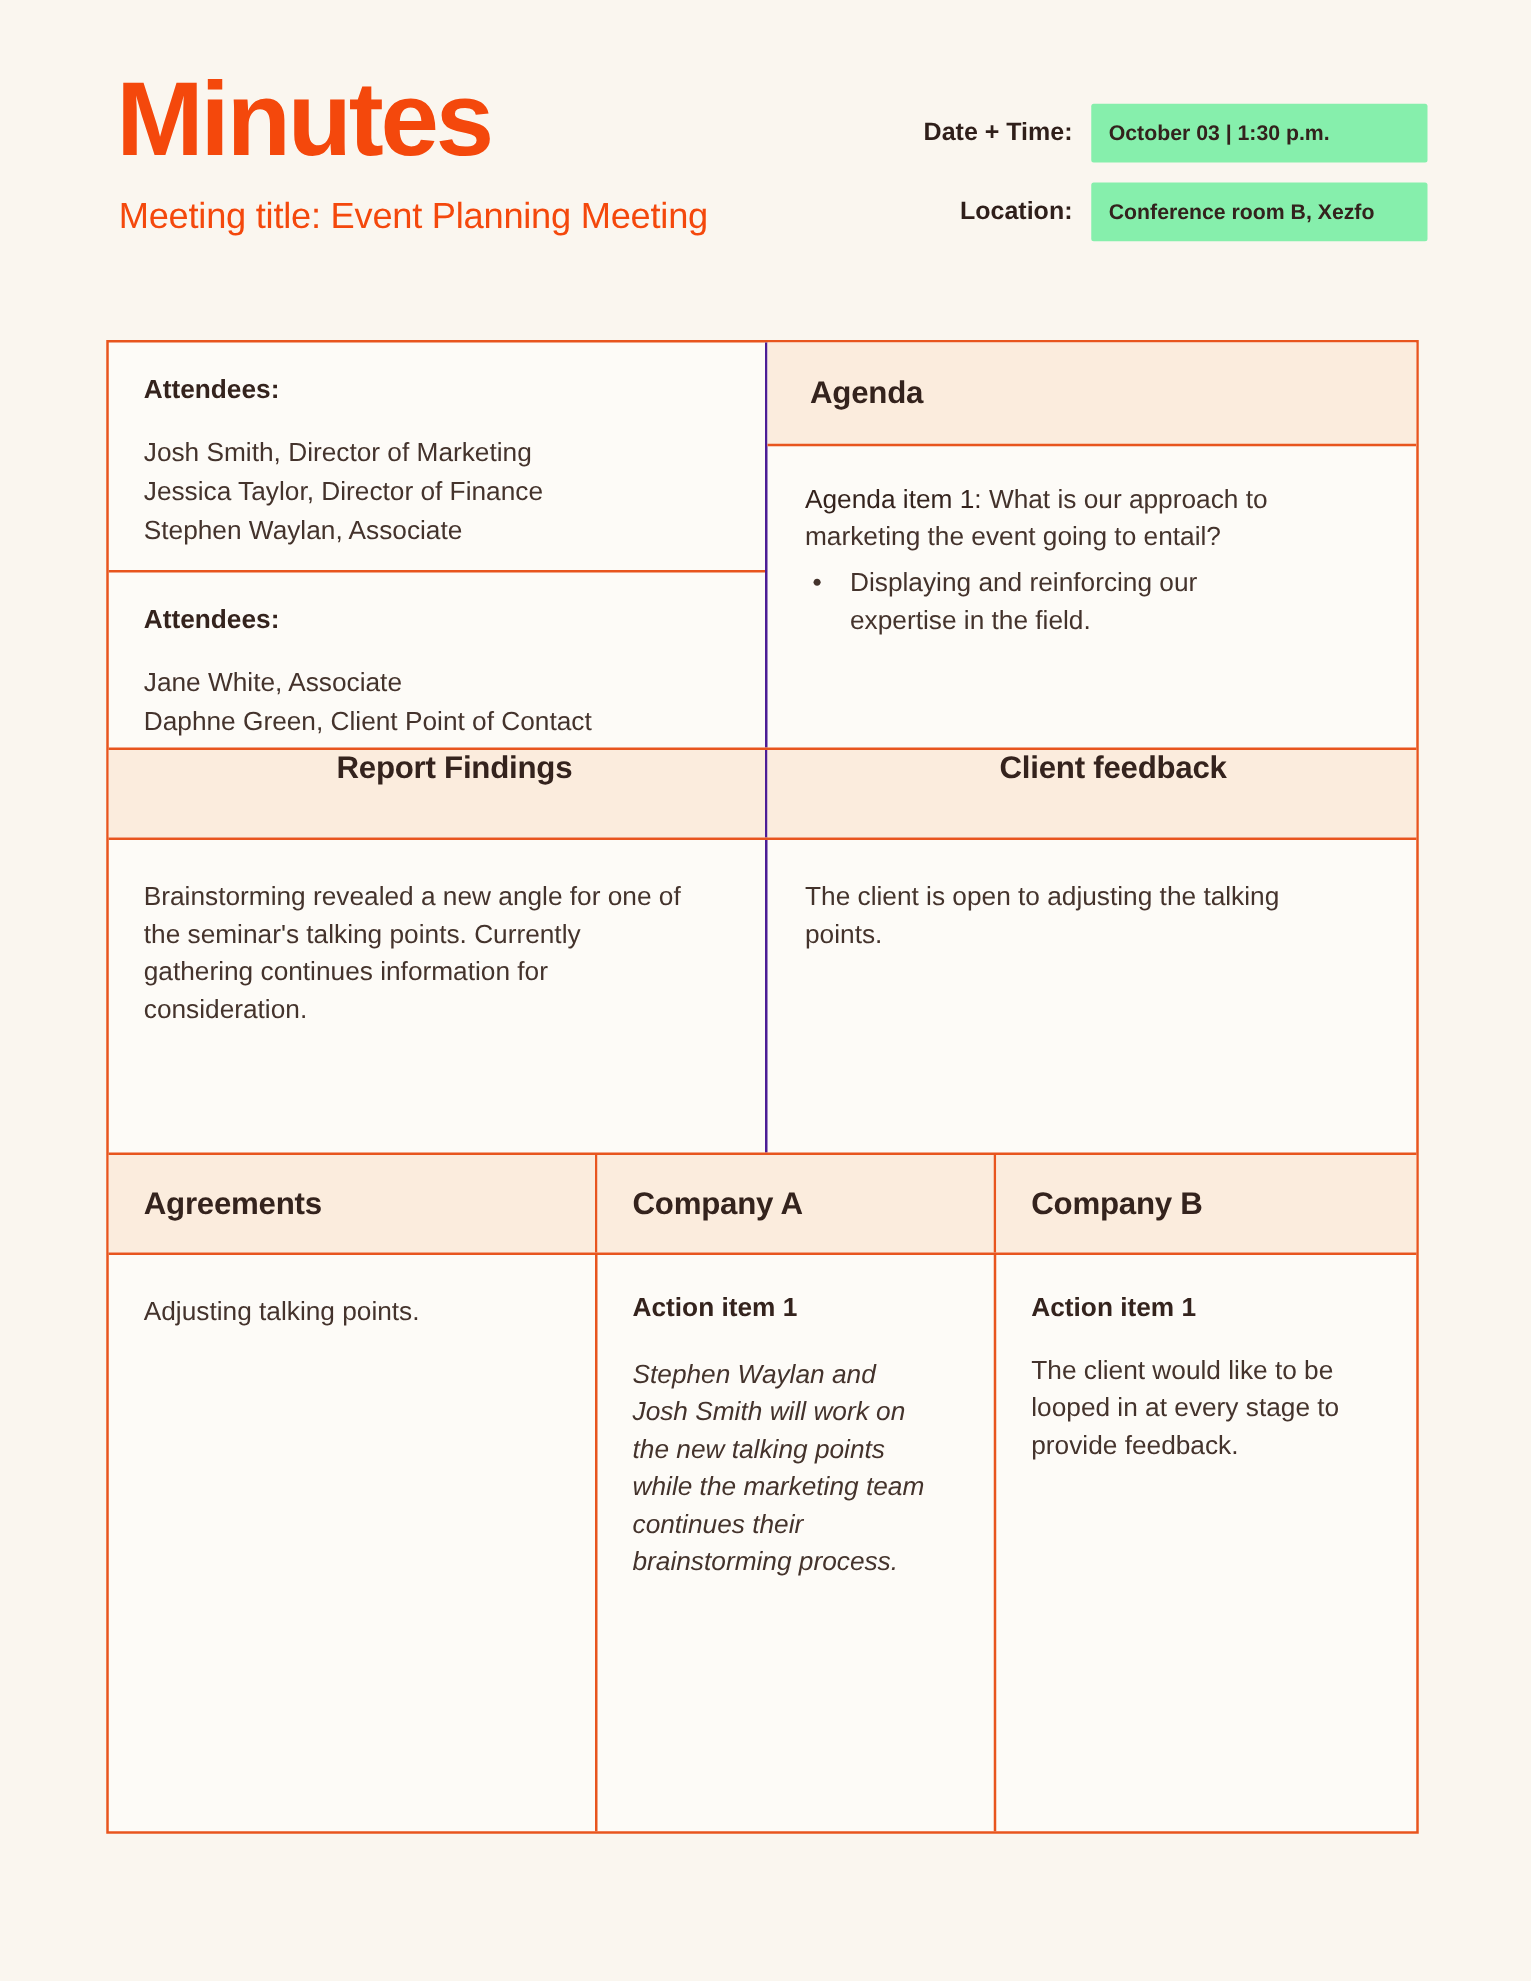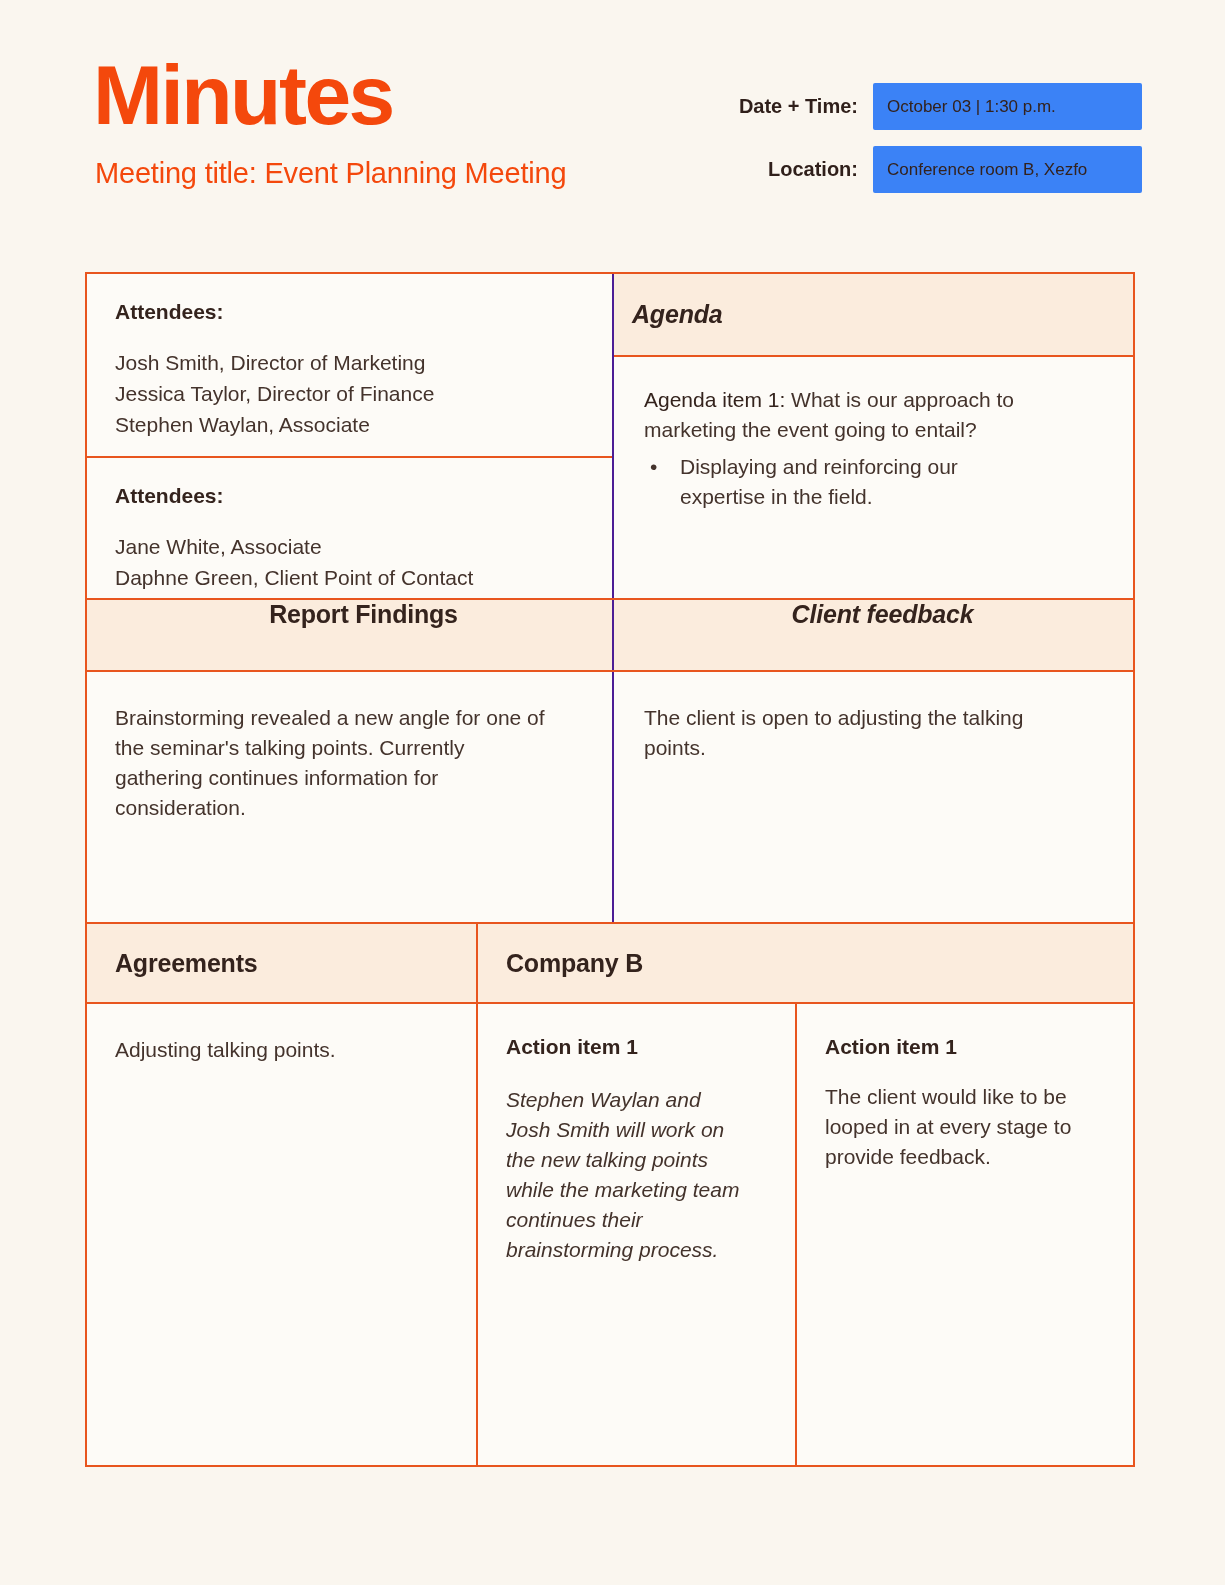--- a/index.html
+++ b/index.html
@@ -26,23 +26,23 @@
   }
   .meta-label {
     position:absolute; left:556px; width:302px; height:47px;
     display:flex; align-items:center; justify-content:flex-end;
     font-size:20px; font-weight:700; color:#2F1F1A;
   }
   .meta-label.row1 { top:83px; }
   .meta-label.row2 { top:146px; }
   .meta-box {
     position:absolute; left:873px; width:269px; height:47px;
-    background:#3b82f6; border-radius:2px;
+    background:#86efac; border-radius:2px;
     display:flex; align-items:center; padding-left:14px;
-    font-size:17px; font-weight:400; color:#33221D;
+    font-size:17px; font-weight:700; color:#33221D;
   }
   .meta-box.row1 { top:83px; }
   .meta-box.row2 { top:146px; }
 
   
   .doc-table {
     position:absolute; left:85px; top:272px;
     width:1050px; height:1195px;
     border:2px solid #E8551E;
     background:#FDFBF7;
@@ -56,21 +56,21 @@
   .sec5 { flex:1; border-top:2px solid #E8551E; }
 
   .colL { width:527px; border-right:2px solid #4c1d95; display:flex; flex-direction:column; }
   .colR { flex:1; display:flex; flex-direction:column; }
   .c1 { width:391px; border-right:2px solid #E8551E; }
   .c2 { width:319px; border-right:2px solid #E8551E; }
   .c3 { flex:1; }
 
   .peach { background:#FBECDD; }
   .hdr-cell { display:flex; align-items:center; padding-left:28px; }
-  .hdr-cell.inset { padding-left:18px;font-style:italic; }
+  .hdr-cell.inset { padding-left:34px; }
   .hdr-text {
     font-size:25px; font-weight:700; color:#34231D; letter-spacing:-0.2px;
   }
 
   .cell-attendees { height:184px; border-bottom:2px solid #E8551E; padding:26px 28px 0 28px; }
   .cell-absentees { flex:1; padding:26px 28px 0 28px; }
   .cell-agenda-header { height:83px; border-bottom:2px solid #E8551E; }
   .cell-agenda-content { flex:1; padding:28px 24px 0 30px; }
 
   .cell-label { font-size:21px; font-weight:700; color:#34231D; }
@@ -170,20 +170,23 @@
       </div>
       <div class="colR cell-content inset">
         <div class="body-text feedback-text">The client is open to adjusting the talking points.</div>
       </div>
     </div>
 
     <div class="sec sec4">
       <div class="c1 peach hdr-cell">
         <span class="hdr-text">Agreements</span>
       </div>
+      <div class="c2 peach hdr-cell">
+        <span class="hdr-text">Company A</span>
+      </div>
       <div class="c3 peach hdr-cell">
         <span class="hdr-text">Company B</span>
       </div>
     </div>
 
     <div class="sec sec5">
       <div class="c1 cell-content">
         <div class="body-text">Adjusting talking points.</div>
       </div>
       <div class="c2 cell-content">

